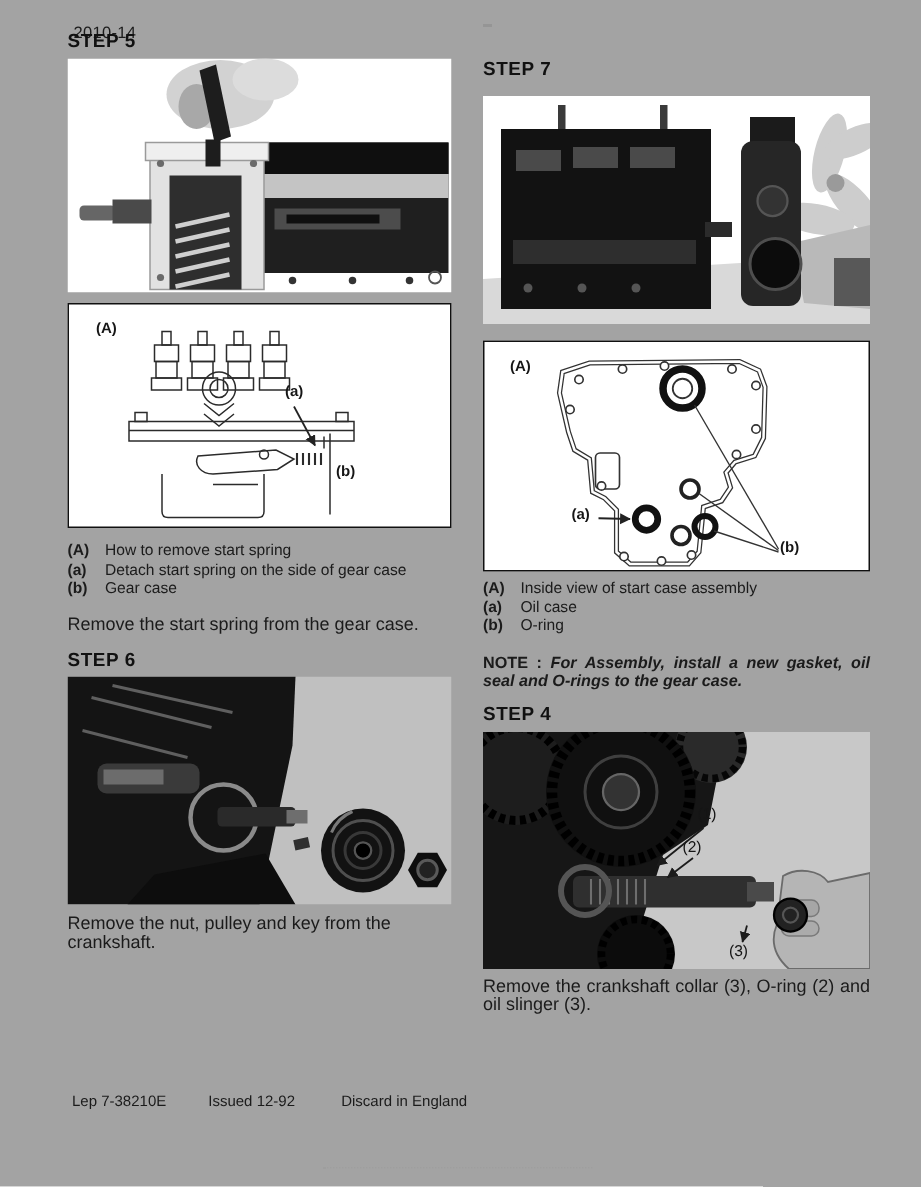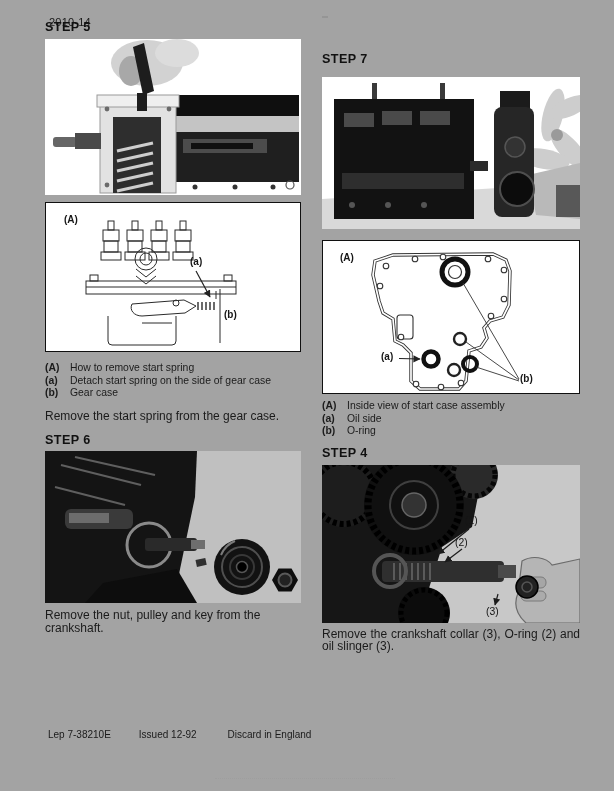--- a/index.html
+++ b/index.html
@@ -192,21 +192,21 @@
         <polygon points="253,129 246.5,140.5 233.5,140.5 227,129 233.5,117.5 246.5,117.5" fill="#0e0e0e"></polygon>
         <circle cx="240" cy="129" r="6.5" fill="#222" stroke="#595959" stroke-width="2"></circle>
       </svg>
     </div>
 
     <p class="body" style="margin-top:6px">Remove the nut, pulley and key from the crankshaft.</p>
   </div>
 
   <div class="col col-right">
 
-    <h2 class="step" style="margin-top:52px">STEP 7</h2>
+    <h2 class="step" style="margin-top:39px">STEP 7</h2>
 
     <div class="photo" style="margin-top:11px;height:152px">
       <svg width="258" height="152" viewBox="0 0 258 152">
         <rect x="0" y="0" width="258" height="152" fill="#ffffff"></rect>
         <polygon points="0,122 258,106 258,152 0,152" fill="#d9d9d9"></polygon>
 
         <g fill="#cdcdcd">
           <ellipse cx="231" cy="38" rx="10" ry="27" transform="rotate(14 231 38)"></ellipse>
           <ellipse cx="247" cy="72" rx="10" ry="26" transform="rotate(-42 247 72)"></ellipse>
           <ellipse cx="222" cy="82" rx="26" ry="10" transform="rotate(10 222 82)"></ellipse>
@@ -288,29 +288,30 @@
       <span class="fig-label" style="left:197px;top:132px">(b)</span>
     </div>
 
     <div class="captions" style="margin-top:6px">
       <div class="cap-row">
         <span class="cap-label">(A)</span>
         <span class="cap-text">Inside view of start case assembly</span>
       </div>
       <div class="cap-row">
         <span class="cap-label">(a)</span>
-        <span class="cap-text">Oil side</span>
+        <span class="cap-text">Oil case</span>
       </div>
       <div class="cap-row">
         <span class="cap-label">(b)</span>
         <span class="cap-text">O-ring</span>
       </div>
     </div>
 
 
+    <p class="note" style="margin-top:11px"><span class="note-label">NOTE :</span> <span class="note-text">For Assembly, install a new gasket, oil seal and O-rings to the gear case.</span></p>
 
     <h2 class="step" style="margin-top:8px">STEP 4</h2>
 
     <div class="photo" style="margin-top:5px;height:158px">
       <svg width="258" height="158" viewBox="0 0 258 158">
         <defs>
           <marker id="ah4" markerWidth="7" markerHeight="7" refX="5.5" refY="3" orient="auto">
             <polygon points="0,0 6,3 0,6" fill="#1b1b1b"></polygon>
           </marker>
         </defs>

